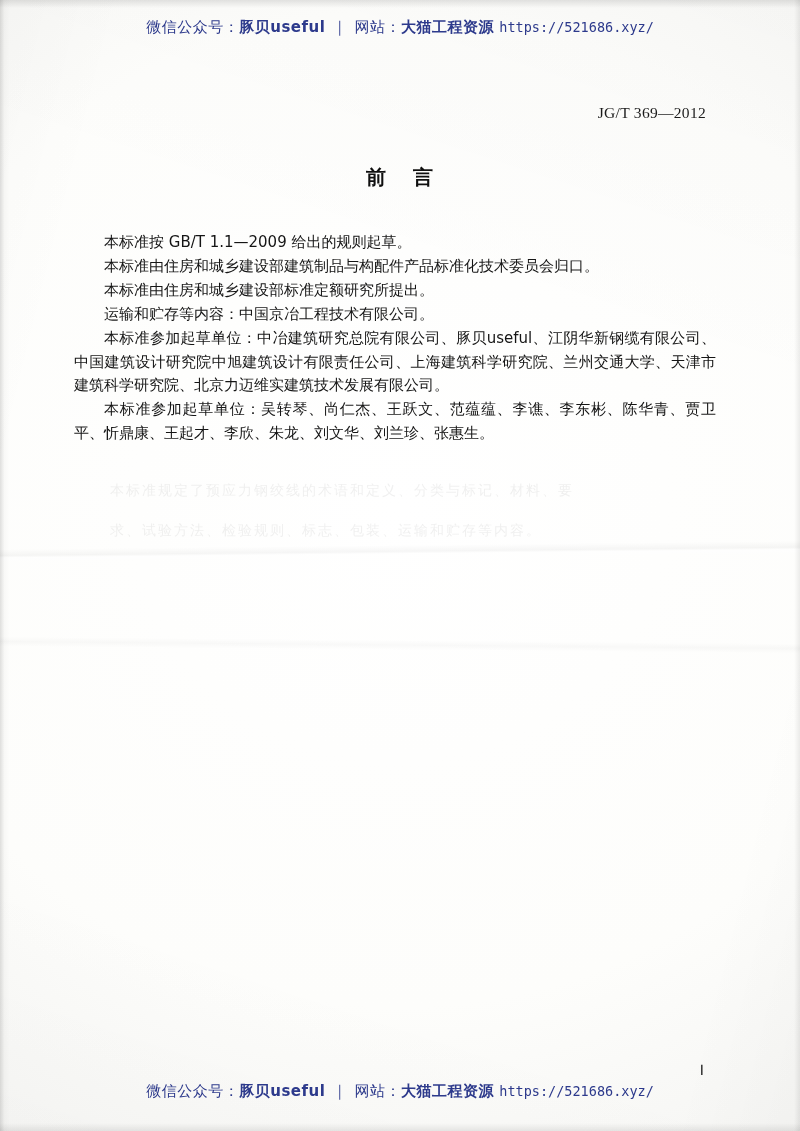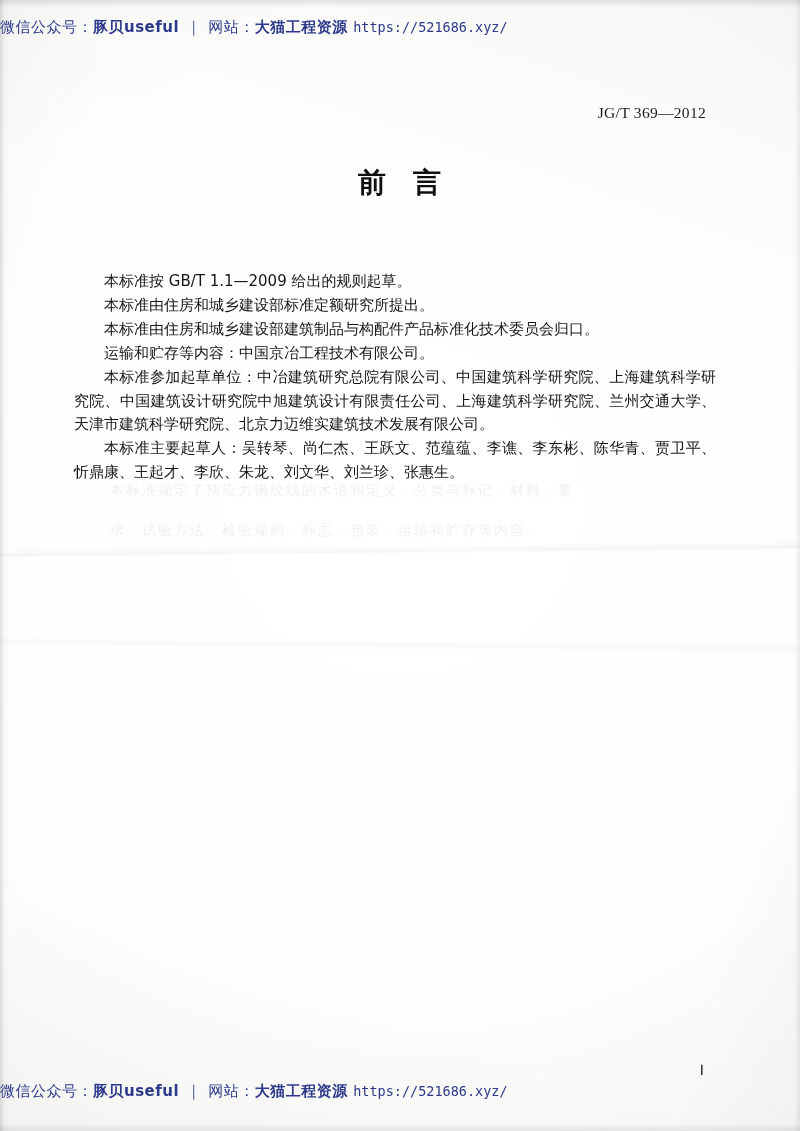--- a/index.html
+++ b/index.html
@@ -75,21 +75,21 @@
     width: 800px; height: 8px;
     background: linear-gradient(0deg, rgba(0,0,0,0.08) 0%, rgba(0,0,0,0) 100%);
     pointer-events: none;
   }
 
   
   .watermark {
     position: absolute;
     left: 0;
     width: 800px;
-    text-align: left;
+    text-align: center;
     color: #2d3a8c;
     font-size: 15px;
     letter-spacing: 0.5px;
     white-space: nowrap;
     font-family: "DejaVu Sans", sans-serif;
   }
   .watermark-top { top: 18px; }
   .watermark-bottom { top: 1082px; }
   .wm-part { display: inline; }
   .wm-bold { font-weight: bold; }
@@ -115,39 +115,38 @@
     letter-spacing: 0.3px;
   }
 
   
   .doc-title {
     position: absolute;
     left: 0;
     top: 164px;
     width: 800px;
     text-align: center;
-    font-size: 28px;
+    font-size: 20px;
     font-weight: bold;
     color: #0f0f0f;
     letter-spacing: 1px;
     font-family: "DejaVu Sans", sans-serif;
   }
   .doc-title .gap { display: inline-block; width: 26px; }
 
   
   .body-block {
     position: absolute;
     left: 74px;
     top: 231px;
     width: 642px;
     font-size: 15px;
     line-height: 23.5px;
     color: #151515;
     font-family: "DejaVu Sans", sans-serif;
-    margin-top: 39px;
   }
   .para {
     margin: 0 0 0.5px 0;
     text-align: justify;
     text-justify: inter-ideograph;
   }
   .indent { text-indent: 30px; }
 
   
   .page-number {
@@ -194,25 +193,25 @@
   </div>
 
   <div class="std-number">JG/T 369—2012</div>
 
   <div class="doc-title">
     <span>前</span><span class="gap"></span><span>言</span>
   </div>
 
   <div class="body-block">
     <p class="para indent">本标准按 GB/T 1.1—2009 给出的规则起草。</p>
+    <p class="para indent">本标准由住房和城乡建设部建筑制品与构配件产品标准化技术委员会归口。</p>
     <p class="para indent">本标准由住房和城乡建设部标准定额研究所提出。</p>
-    <p class="para indent">本标准由住房和城乡建设部建筑制品与构配件产品标准化技术委员会归口。</p>
     <p class="para indent">运输和贮存等内容：中国京冶工程技术有限公司。</p>
-    <p class="para indent">本标准参加起草单位：中冶建筑研究总院有限公司、中国建筑科学研究院、上海建筑科学研究院、中国建筑设计研究院中旭建筑设计有限责任公司、上海建筑科学研究院、兰州交通大学、天津市建筑科学研究院、北京力迈维实建筑技术发展有限公司。</p>
-    <p class="para indent">本标准主要起草人：吴转琴、尚仁杰、王跃文、范蕴蕴、李谯、李东彬、陈华青、贾卫平、忻鼎康、王起才、李欣、朱龙、刘文华、刘兰珍、张惠生。</p>
+    <p class="para indent">本标准参加起草单位：中冶建筑研究总院有限公司、豚贝useful、江阴华新钢缆有限公司、中国建筑设计研究院中旭建筑设计有限责任公司、上海建筑科学研究院、兰州交通大学、天津市建筑科学研究院、北京力迈维实建筑技术发展有限公司。</p>
+    <p class="para indent">本标准参加起草单位：吴转琴、尚仁杰、王跃文、范蕴蕴、李谯、李东彬、陈华青、贾卫平、忻鼎康、王起才、李欣、朱龙、刘文华、刘兰珍、张惠生。</p>
   </div>
 
   <div class="watermark watermark-bottom">
     <span class="wm-part">微信公众号：</span><span class="wm-part wm-bold">豚贝useful</span><span class="wm-sep">｜</span><span class="wm-part">网站：</span><span class="wm-part wm-bold">大猫工程资源</span>&nbsp;<span class="wm-part wm-url">https://521686.xyz/</span>
   </div>
 
   <div class="page-number">Ⅰ</div>
 </div>
 
 </body></html>

